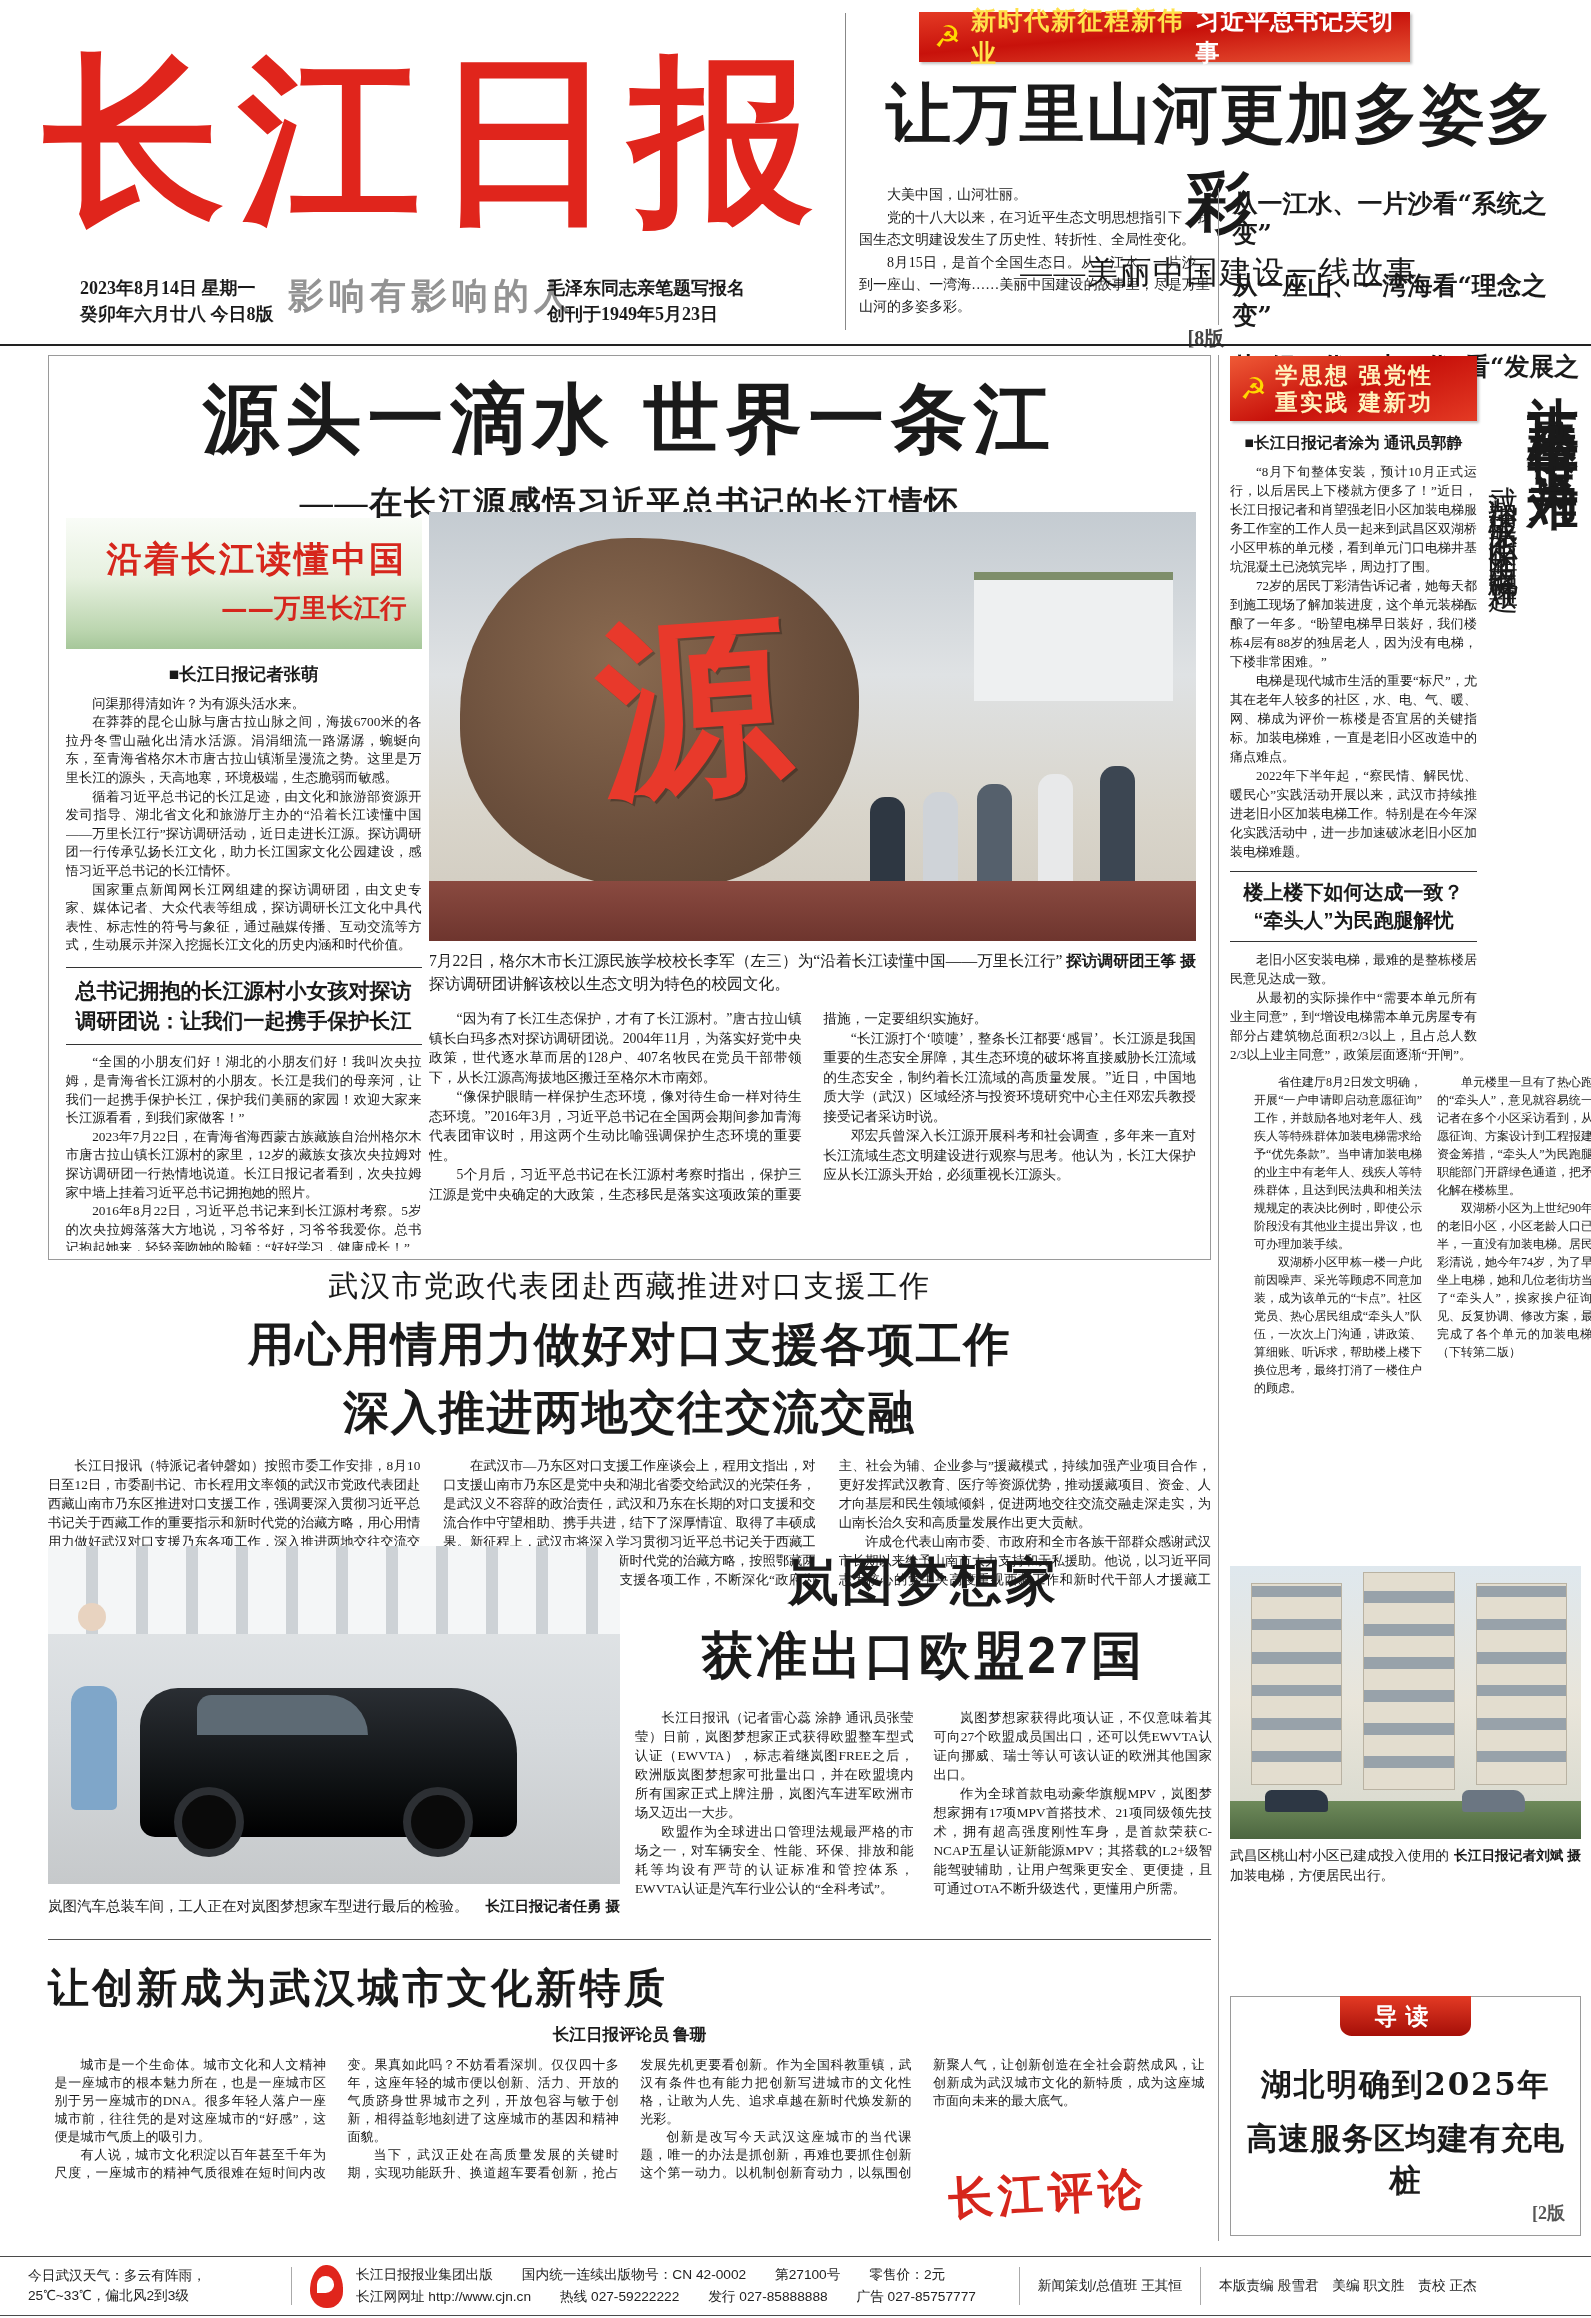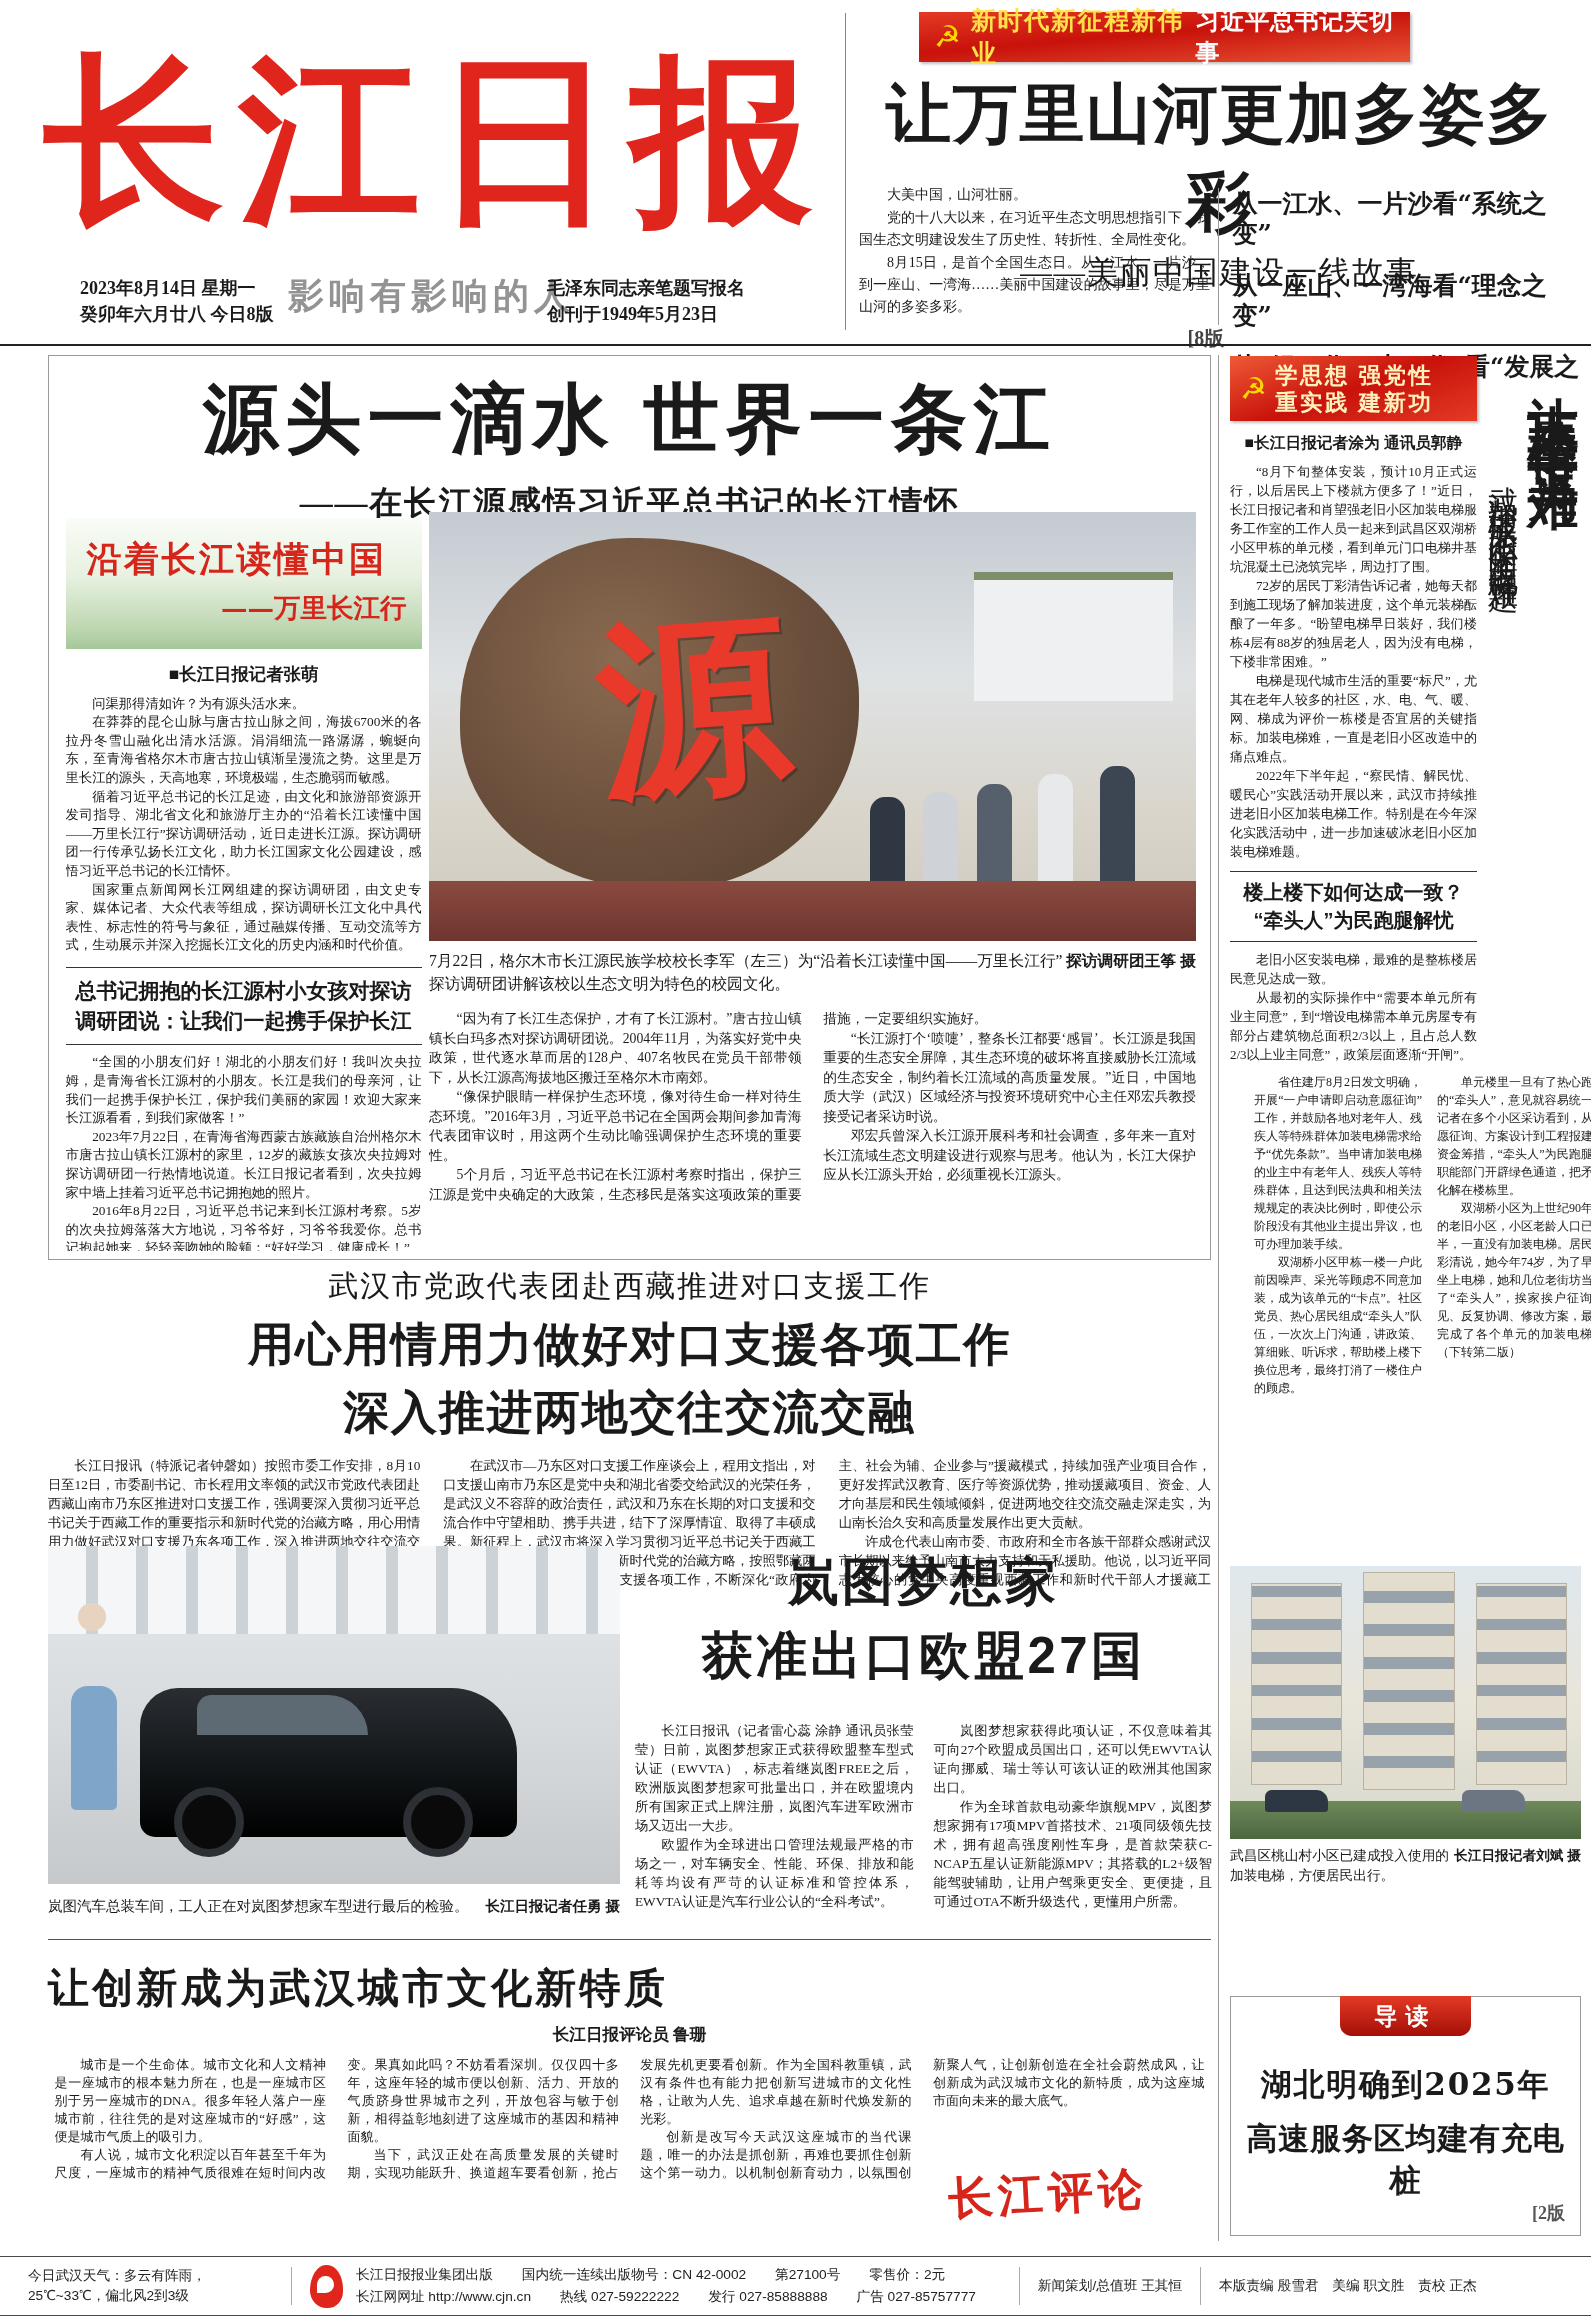--- a/index.html
+++ b/index.html
@@ -41,21 +41,21 @@
   .ts-bullets{ flex:1; padding-top:5px; }
   .ts-bullets p{ font-size:25px; font-weight:bold; line-height:30px; margin-bottom:21.5px; font-family:"DejaVu Serif",serif; }
   #page-ref-8{ position:absolute; left:322px; top:317px; font-size:20px; color:#444; background:#fff; padding:0 6.6px; font-weight:bold;}
 
   
   #main-box{ position:absolute; left:48px; top:355px; width:1163px; height:905px; border:0.8px solid #9a9a9a; }
   #m-headline{ margin-top:13.3px; text-align:center; font-size:76px; font-weight:bold; letter-spacing:6.6px; font-family:"Liberation Sans",sans-serif; }
   #m-subhead{ margin-top:8.3px; text-align:center; font-size:33px; font-weight:bold; letter-spacing:1.7px; }
   #m-left{ position:absolute; left:16.6px; top:162px; width:356px; height:733px; overflow:hidden; }
   #series-banner{
-    width:356px; height:131px; padding:18px 15px 0 21px;
+    width:356px; height:131px; padding:18px 15px 0 41px;
     background:linear-gradient(180deg,#f9fcf7 0%, #e7f1e0 45%, #bcd6b0 85%, #a6c79a 100%);
   }
   #series-line1{ color:#d6261c; font-size:35px; font-weight:bold; letter-spacing:2.5px; font-family:"DejaVu Serif",serif;}
   #series-line2{ color:#d6261c; font-size:26.5px; font-weight:bold; text-align:right; margin-top:6.6px; font-family:"DejaVu Serif",serif;}
   #m-byline{ text-align:center; font-size:17.4px; font-weight:bold; margin:13.3px 0 8.3px; font-family:"Liberation Sans",sans-serif;}
   .flow-paras{ font-size:13.3px; line-height:18.6px; text-align:justify; }
   .flow-paras p{ text-indent:2em; }
   #m-crosshead{ border-top:1.2px solid #333; border-bottom:1.2px solid #333; margin:11.6px 0 8.3px; padding:8.3px 1.7px; text-align:center; font-size:21px; font-weight:bold; line-height:30px; font-family:"Liberation Sans",sans-serif;}
 
   #m-photo{ position:absolute; left:380px; top:156px; width:767px; height:429px;
@@ -93,21 +93,21 @@
     background:linear-gradient(180deg,#2a2e33 0%, #101315 60%, #000 100%);
     border-radius:38px 66px 15px 15px; }
   .car-glass{ position:absolute; left:26%; bottom:44%; width:30%; height:12%; background:#5d6a74; border-radius:18px 50px 0 0; }
   .wheel{ position:absolute; bottom:8%; width:70px; height:70px; border-radius:50%; background:#0a0a0a; border:8.3px solid #2c2f33; }
   .w1{ left:22%; } .w2{ left:62%; }
   .worker{ position:absolute; left:4%; bottom:22%; width:46px; height:124px; background:#7fa6c9; border-radius:16.6px 16.6px 5px 5px; }
   .worker-head{ position:absolute; left:5.2%; bottom:75%; width:28px; height:28px; background:#e8d3c0; border-radius:50%; }
   #lantu-caption{ position:absolute; left:48px; top:1896px; width:572px; font-size:14.5px; line-height:21.5px; }
   #lantu-right{ position:absolute; left:635px; top:1543px; width:577px; height:391px; }
   #l-h1,#l-h2{ text-align:center; font-size:51px; font-weight:bold; letter-spacing:3.3px; font-family:"Liberation Sans",sans-serif; margin-top:5px;}
-  #l-body{ margin-top:30px; height:222px; column-count:2; column-gap:20px; overflow:hidden; font-size:13.3px; line-height:19px; text-align:justify;}
+  #l-body{ margin-top:17px; height:222px; column-count:2; column-gap:20px; overflow:hidden; font-size:13.3px; line-height:19px; text-align:justify;}
   #l-body p{ text-indent:2em; }
 
   
   #comment{ position:absolute; left:48px; top:1939px; width:1163px; height:303px; border-top:1.2px solid #555; }
   #c-headline{ margin-top:21px; text-align:left; font-size:41px; font-weight:bold; letter-spacing:3.3px; font-family:Liberation Mono, monospace;}
   #c-byline{ margin-top:8.3px; text-align:center; font-size:16.6px; font-weight:bold; }
   #c-cols{ margin:10px 6.6px 0; height:196px; column-count:4; column-gap:21.5px; overflow:hidden; font-size:13px; line-height:18px; text-align:justify;}
   #c-cols p{ text-indent:2em; }
   #c-stamp{ position:absolute; right:58px; bottom:18px; color:#d6261c; font-size:45px; font-weight:bold; font-family:"DejaVu Serif",serif; transform:rotate(-3deg); letter-spacing:5px; background:#fff; padding:0 5px;}
 

